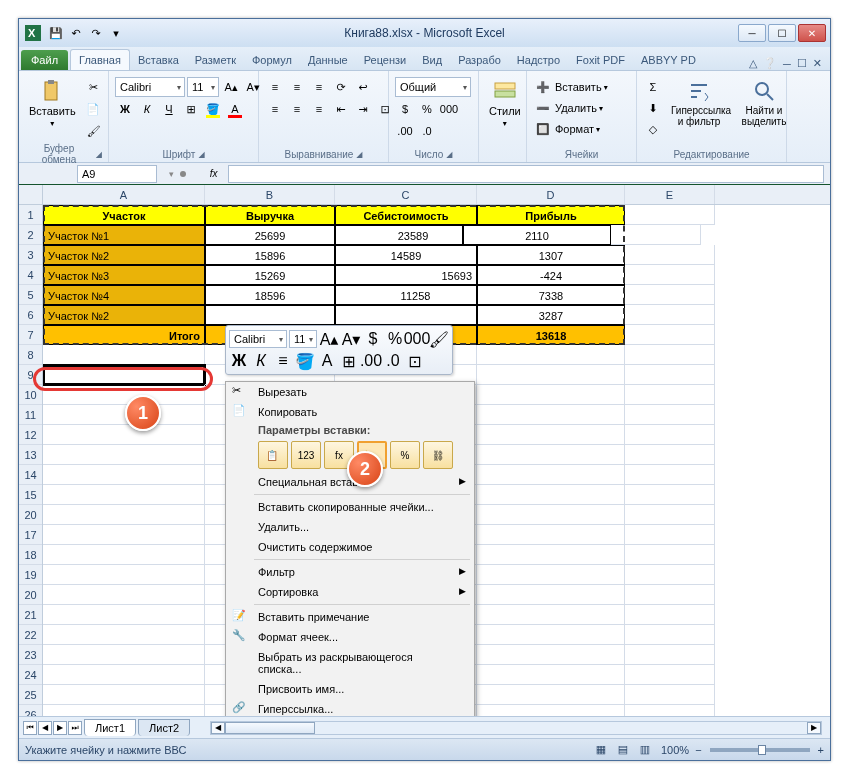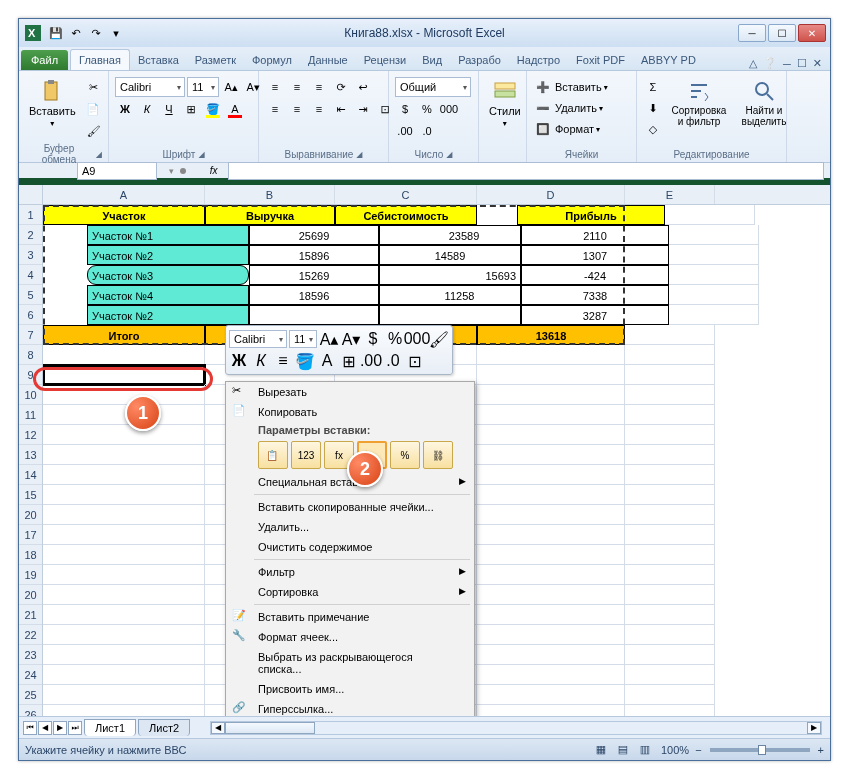--- a/index.html
+++ b/index.html
@@ -29,38 +29,38 @@
 .group-label { text-align: center; font-size: 10px; color: #5a6f88; margin-top: auto; padding: 2px 0; display: flex; align-items: center; justify-content: center; gap: 3px; }
 .group-body { flex: 1; display: flex; align-items: flex-start; gap: 4px; padding-top: 4px; }
 .big-btn { display: flex; flex-direction: column; align-items: center; gap: 2px; padding: 2px 4px; cursor: pointer; }
 .big-btn .icon-lg { width: 24px; height: 24px; }
 .small-col { display: flex; flex-direction: column; gap: 2px; }
 .small-row { display: flex; gap: 2px; align-items: center; }
 .btn-sm { width: 20px; height: 20px; display: inline-flex; align-items: center; justify-content: center; border: 1px solid transparent; cursor: pointer; }
 .combo { height: 20px; border: 1px solid #a9bcd3; background: #fff; font-size: 11px; padding: 0 14px 0 4px; position: relative; display: inline-flex; align-items: center; }
 .combo::after { content: '▾'; position: absolute; right: 3px; font-size: 8px; color: #555; }
 
-.name-formula { height: 22px; border-bottom: 7px solid #14532d; display: flex; align-items: center; background: #e9eff7; }
+.name-formula { height: 22px; border-bottom: 1px solid #14532d; display: flex; align-items: center; background: #e9eff7; }
 .name-box { width: 80px; height: 18px; margin: 0 4px 0 58px; background: #fff; border: 1px solid #a9bcd3; font-size: 11px; padding: 0 4px; display: flex; align-items: center; }
 .fx-area { display: flex; align-items: center; gap: 4px; margin-left: 20px; }
 .fx-area .btn-sm { width: 16px; height: 16px; font-size: 10px; }
 .formula-input { flex: 1; height: 18px; background: #fff; border: 1px solid #a9bcd3; margin: 0 6px; }
 
 .grid-area { flex: 1; display: flex; overflow: hidden; position: relative; background: #fff; }
 .row-headers { width: 24px; background: #e9eff7; border-right: 1px solid #c0cddc; }
 .corner { height: 20px; border-bottom: 1px solid #c0cddc; background: #e9eff7; }
 .rh { height: 20px; border-bottom: 1px solid #d4dce8; text-align: center; font-size: 11px; color: #2b4668; line-height: 20px; }
 .cols { flex: 1; overflow: hidden; }
 .col-headers { height: 20px; display: flex; background: #e9eff7; border-bottom: 1px solid #c0cddc; }
 .ch { border-right: 1px solid #d4dce8; text-align: center; font-size: 11px; color: #2b4668; line-height: 20px; }
 .cells { position: relative; }
 .row { display: flex; height: 20px; }
 .cell { border-right: 1px solid #d4dce8; border-bottom: 1px solid #d4dce8; font-size: 11px; padding: 0 4px; line-height: 20px; overflow: hidden; white-space: nowrap; }
 .cell.hdr { background: #ffff00; font-weight: bold; text-align: center; border: 1px solid #000; }
-.cell.lbl { background: #5eead4; border: 1px solid #000; margin-left: 44px; }
+.cell.lbl { background: #eab308; border: 1px solid #000; }
 .cell.num { text-align: center; border: 1px solid #000; }
 .cell.total-lbl { background: #ffc000; font-weight: bold; text-align: center; border: 1px solid #000; }
 .cell.total-num { background: #ffc000; font-weight: bold; text-align: center; border: 1px solid #000; }
 
 .marching { position: absolute; border: 2px dashed #333; pointer-events: none; }
 
 .mini-toolbar { position: absolute; background: linear-gradient(#fafcfe,#e8eef6); border: 1px solid #a9b6c8; border-radius: 3px; padding: 3px; box-shadow: 1px 1px 3px rgba(0,0,0,0.2); }
 .mini-toolbar .row1, .mini-toolbar .row2 { display: flex; gap: 2px; align-items: center; }
 .mini-toolbar .row2 { margin-top: 2px; }
 .mini-toolbar .combo { height: 18px; }
@@ -282,21 +282,21 @@
           <span class="btn-sm">⬇</span>
           <span class="btn-sm">◇</span>
         </div>
         <div class="big-btn">
           <span class="icon-lg">
               <svg viewBox="0 0 24 24">
                 <path d="M4 6h16M4 12h10M4 18h6" stroke="#4a6f9b" stroke-width="2"></path>
                 <path d="M18 14l3 4-3 4" fill="none" stroke="#4a6f9b"></path>
               </svg>
             </span>
-          <span style="text-align:center;font-size:10px;width:56px">Сортировка и фильтр</span>
+          <span style="text-align:center;font-size:10px;width:56px">Гиперссылка и фильтр</span>
         </div>
         <div class="big-btn">
           <span class="icon-lg">
               <svg viewBox="0 0 24 24">
                 <circle cx="10" cy="10" r="6" fill="none" stroke="#4a6f9b" stroke-width="2"></circle>
                 <line x1="15" y1="15" x2="21" y2="21" stroke="#4a6f9b" stroke-width="2"></line>
               </svg>
             </span>
           <span style="text-align:center;font-size:10px;width:50px">Найти и выделить</span>
         </div>
@@ -355,60 +355,60 @@
           <div class="ch" style="width: 130px;">B</div>
           <div class="ch" style="width: 142px;">C</div>
           <div class="ch" style="width: 148px;">D</div>
           <div class="ch" style="width: 90px;">E</div>
         </div>
       <div class="cells" id="cells">
           <div class="row">
             <div class="cell hdr" style="width: 162px;">Участок</div>
             <div class="cell hdr" style="width: 130px;">Выручка</div>
             <div class="cell hdr" style="width: 142px;">Себистоимость</div>
-            <div class="cell hdr" style="width: 148px; margin-left: 40px;">Прибыль</div>
+            <div class="cell hdr" style="width: 148px;">Прибыль</div>
             <div class="cell " style="width: 90px;"></div>
           </div>
           <div class="row">
             <div class="cell lbl" style="width: 162px;">Участок №1</div>
             <div class="cell num" style="width: 130px;">25699</div>
-            <div class="cell num" style="width: 142px; padding-left: 32px;">23589</div>
+            <div class="cell num" style="width: 128px; padding-left: 32px;">23589</div>
             <div class="cell num" style="width: 148px;">2110</div>
             <div class="cell " style="width: 90px;"></div>
           </div>
           <div class="row">
             <div class="cell lbl" style="width: 162px;">Участок №2</div>
             <div class="cell num" style="width: 130px;">15896</div>
             <div class="cell num" style="width: 142px;">14589</div>
             <div class="cell num" style="width: 148px;">1307</div>
             <div class="cell " style="width: 90px;"></div>
           </div>
           <div class="row">
-            <div class="cell lbl" style="width: 162px; border-radius: 9px;">Участок №3</div>
+            <div class="cell lbl" style="width: 162px;">Участок №3</div>
             <div class="cell num" style="width: 130px;">15269</div>
             <div class="cell num" style="width: 142px; text-align: right;">15693</div>
             <div class="cell num" style="width: 148px;">-424</div>
             <div class="cell " style="width: 90px;"></div>
           </div>
           <div class="row">
             <div class="cell lbl" style="width: 162px;">Участок №4</div>
             <div class="cell num" style="width: 130px;">18596</div>
             <div class="cell num" style="width: 142px; padding-left: 23px;">11258</div>
             <div class="cell num" style="width: 148px;">7338</div>
             <div class="cell " style="width: 90px;"></div>
           </div>
           <div class="row">
             <div class="cell lbl" style="width: 162px;">Участок №2</div>
             <div class="cell num" style="width: 130px;"></div>
             <div class="cell num" style="width: 142px;"></div>
             <div class="cell num" style="width: 148px;">3287</div>
             <div class="cell " style="width: 90px;"></div>
           </div>
           <div class="row">
-            <div class="cell total-lbl" style="width: 162px;">Итого</div>
+            <div class="cell total-lbl" style="width: 162px; text-align: right;">Итого</div>
             <div class="cell total-num" style="width: 130px;"></div>
             <div class="cell total-num" style="width: 142px;">8</div>
             <div class="cell total-num" style="width: 148px;">13618</div>
             <div class="cell " style="width: 90px;"></div>
           </div>
           <div class="row">
             <div class="cell " style="width: 162px;"></div>
             <div class="cell " style="width: 130px;"></div>
             <div class="cell " style="width: 142px;"></div>
             <div class="cell " style="width: 148px;"></div>

